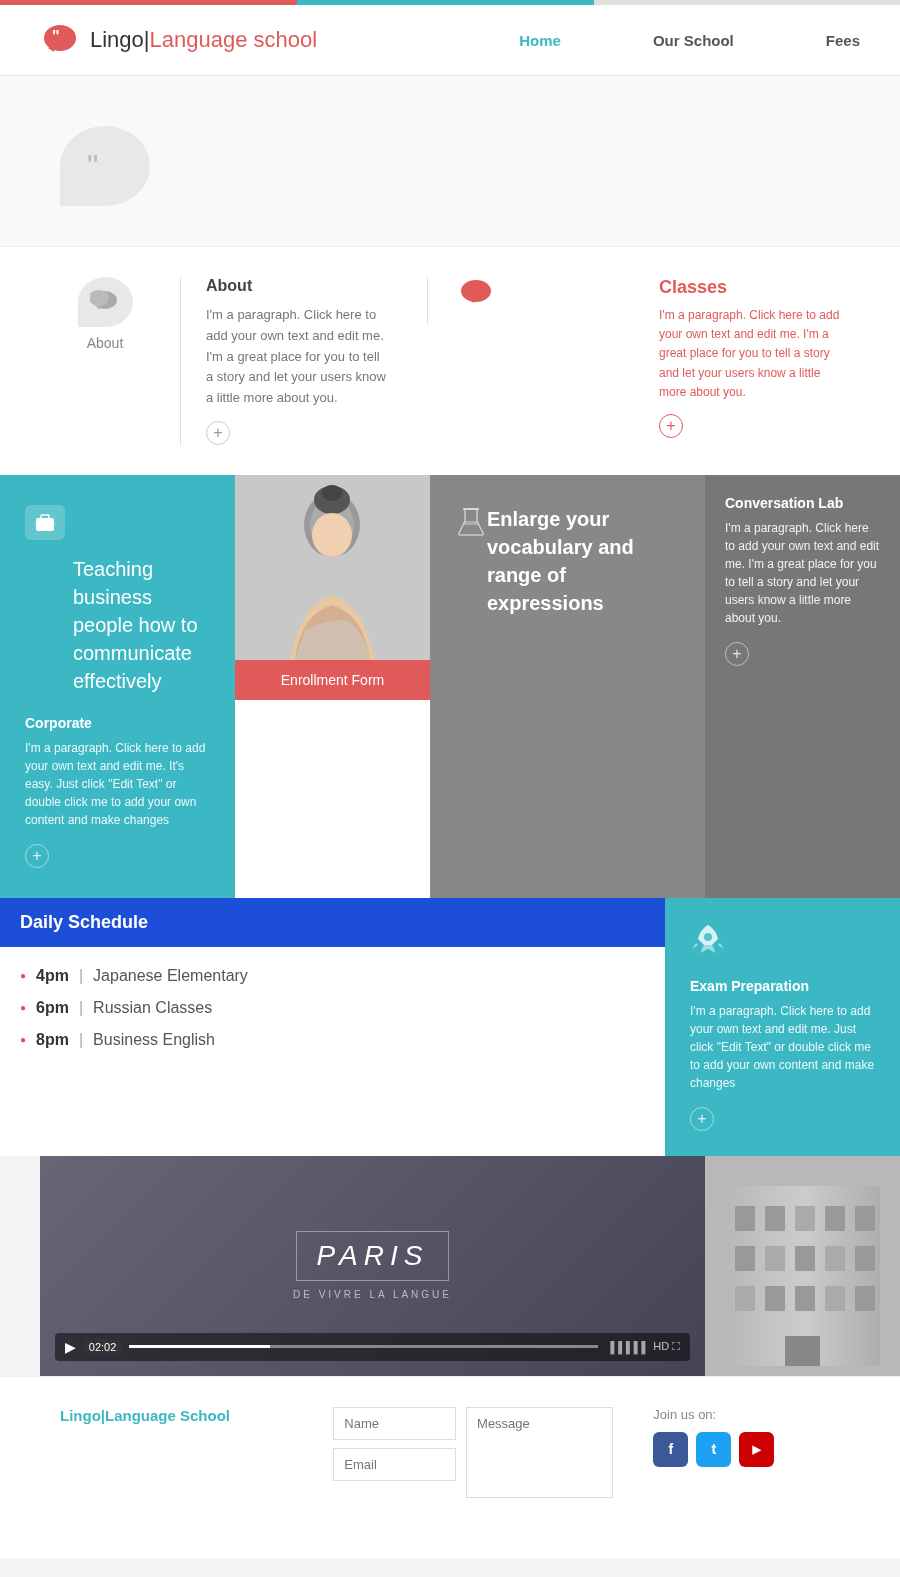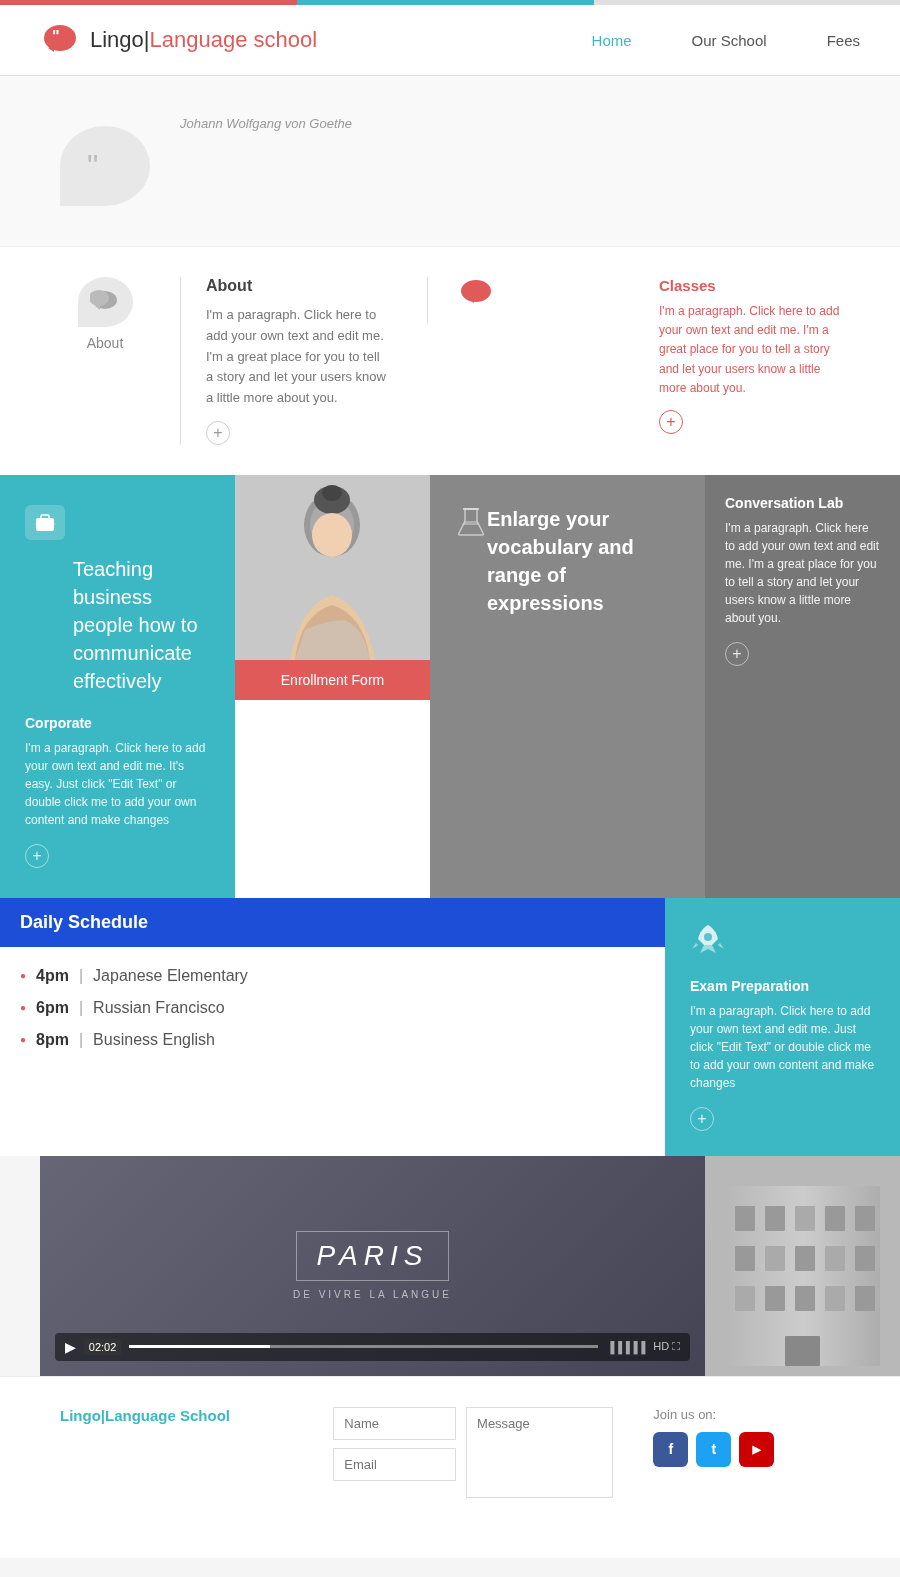--- a/index.html
+++ b/index.html
@@ -2,21 +2,21 @@
 <html><head>
   <meta charset="utf-8">
   <style>
     * { box-sizing: border-box; margin: 0; padding: 0; }
     body { font-family: 'Helvetica Neue', Arial, sans-serif; background: #f5f5f5; color: #333; font-size: 14px; }
 
     
     .header { background: #fff; padding: 15px 40px; display: flex; align-items: center; justify-content: space-between; border-bottom: 1px solid #e0e0e0; }
     .logo-area { display: flex; align-items: center; gap: 10px; }
     .logo-icon { width: 40px; height: 40px; }
-    .nav { display: flex; gap: 60px; }
+    .nav { display: flex; gap: 92px; font-weight: bold; }
     .nav a { text-decoration: none; color: #555; font-size: 15px; }
 
     
     .top-bar { height: 5px; background: linear-gradient(to right, #e05a5a 33%, #3cb8c4 33%, #3cb8c4 66%, #e0e0e0 66%); }
 
     
     .hero { background: #f9f9f9; padding: 40px 80px 40px 60px; display: flex; align-items: flex-start; gap: 30px; }
     .quote-bubble { background: #e8e8e8; border-radius: 50% 50% 50% 0; width: 90px; height: 80px; display: flex; align-items: center; justify-content: center; flex-shrink: 0; margin-top: 10px; }
     .quote-bubble svg { width: 40px; height: 40px; fill: #fff; }
     .quote-content h2 { font-size: 32px; font-weight: 700; color: #e05a5a; line-height: 1.3; margin-bottom: 15px; }
@@ -132,21 +132,20 @@
   </nav>
 </div>
 
 <div class="hero">
   <div class="quote-bubble">
     <svg viewBox="0 0 40 30" fill="#bbb" width="38" height="28">
       <text x="2" y="26" font-size="32" fill="#bbb">"</text>
     </svg>
   </div>
   <div class="quote-content">
-    <p class="quote-author">Johann Wolfgang von Goethe</p>
   </div>
 </div>
 
 <div class="about-section">
   <div class="about-left">
     <div class="about-icon-bubble">
       <svg width="30" height="28" viewBox="0 0 30 28" fill="#aaa">
         <ellipse cx="15" cy="12" rx="12" ry="9"></ellipse>
         <ellipse cx="9" cy="10" rx="10" ry="8" fill="#bbb"></ellipse>
         <polygon points="5,18 10,22 10,17" fill="#bbb"></polygon>
@@ -163,21 +162,21 @@
   <div style="width:40px;"></div>
   <div class="classes-area">
     <div class="classes-icon">
       <svg width="36" height="32" viewBox="0 0 36 32" fill="#e05a5a">
         <ellipse cx="18" cy="14" rx="15" ry="11"></ellipse>
         <polygon points="10,22 16,26 16,22" fill="#e05a5a"></polygon>
       </svg>
     </div>
   </div>
   <div class="classes-right">
-    <h3 style="color:#e05a5a;font-size:15px;margin-bottom:8px;">Classes</h3>
+    <h3 style="color:#e05a5a;font-size:18px;margin-bottom:8px;">Classes</h3>
     <p style="color:#e05a5a;font-size:12px;line-height:1.6;">I'm a paragraph. Click here to add your own text and edit me. I'm a great place for you to tell a story and let your users know a little more about you.</p>
     <div class="plus-btn" style="border-color:#e05a5a;color:#e05a5a;">+</div>
   </div>
 </div>
 
 <div class="mid-grid">
 
   <div class="teal-box">
     <div class="briefcase-icon">
       <svg width="22" height="20" viewBox="0 0 22 20" fill="white">
@@ -239,21 +238,21 @@
       <div class="schedule-item">
         <span class="bullet">●</span>
         <span class="time">4pm</span>
         <span class="divider">|</span>
         <span>Japanese Elementary</span>
       </div>
       <div class="schedule-item">
         <span class="bullet">●</span>
         <span class="time">6pm</span>
         <span class="divider">|</span>
-        <span>Russian Francisco</span>
+        <span>Russian Classes</span>
       </div>
       <div class="schedule-item">
         <span class="bullet">●</span>
         <span class="time">8pm</span>
         <span class="divider">|</span>
         <span>Business English</span>
       </div>
     </div>
   </div>
   <div class="toefl-box">

